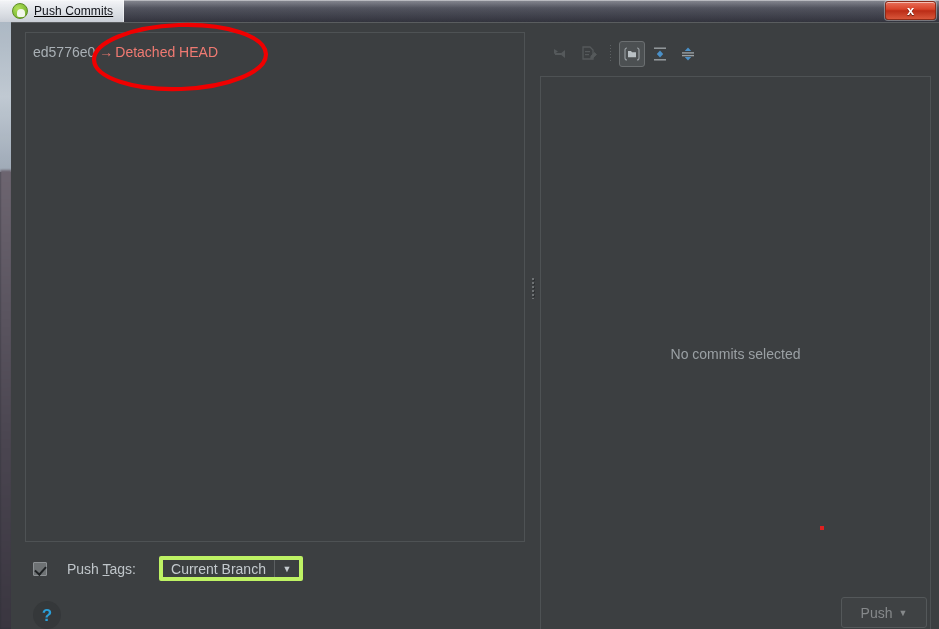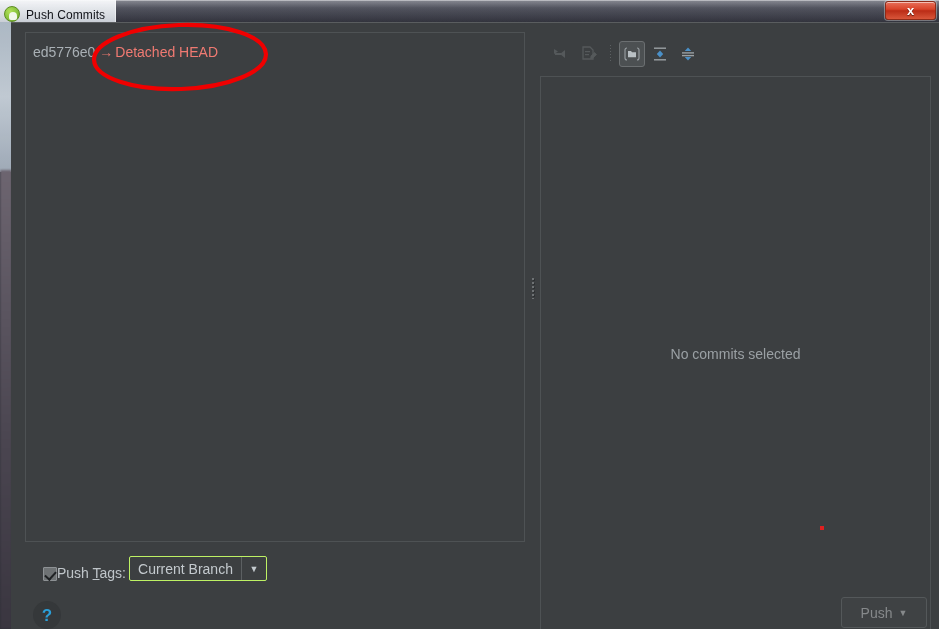--- a/index.html
+++ b/index.html
@@ -72,26 +72,27 @@
     position: absolute;
     left: 0; top: 0;
     width: 939px; height: 1px;
     background: rgba(255,255,255,.42);
   }
 
   .title-chip {
     position: absolute;
     left: 0; top: 0;
     height: 22px;
-    padding: 0 10px 0 4px;
+    padding: 0 10px 0 12px;
     display: flex;
-    align-items: flex-end;
+    align-items: center;
     gap: 6px;
     background: linear-gradient(180deg, rgba(252,253,255,.93) 0%, rgba(236,240,245,.90) 60%, rgba(223,228,235,.88) 100%);
     border-right: 1px solid rgba(255,255,255,.45);
+    text-decoration: underline;
   }
   .app-icon {
     width: 16px; height: 16px;
     border-radius: 50%;
     background: radial-gradient(circle at 35% 32%, #b3e05a 0%, #8cc63f 48%, #6fa32c 100%);
     border: 1px solid #5d8c24;
     position: relative;
     flex: none;
     box-sizing: border-box;
   }
@@ -241,24 +242,24 @@
     justify-content: center;
   }
   .empty-text {
     font-size: 14px;
     color: #9aa0a4;
   }
 
   
   .options-row {
     position: absolute;
-    left: 32px; top: 533px;
+    left: 22px; top: 533px;
     display: flex;
-    align-items: flex-end;
-    gap: 0;
+    align-items: center;
+    gap: 20px;
   }
   .checkbox {
     width: 14px; height: 14px;
     background: #6e7274;
     border: 1px solid #8d9194;
     box-sizing: border-box;
     position: relative;
     cursor: pointer;
     border-radius: 1px;
   }
@@ -275,21 +276,21 @@
     font-size: 14px;
     color: #bfc5c9;
     white-space: nowrap;
   }
   .opt-label u { text-decoration: underline; }
 
   .combo {
     display: flex;
     align-items: stretch;
     height: 25px;
-    border: 1px solid #bef264;
+    border: 4px solid #bef264;
     border-radius: 2px;
     background: #3c3f41;
     margin-left: 3px;
     cursor: pointer;
     box-sizing: border-box;
   }
   .combo-value {
     display: flex; align-items: center;
     padding: 0 8px;
     font-size: 14px;

